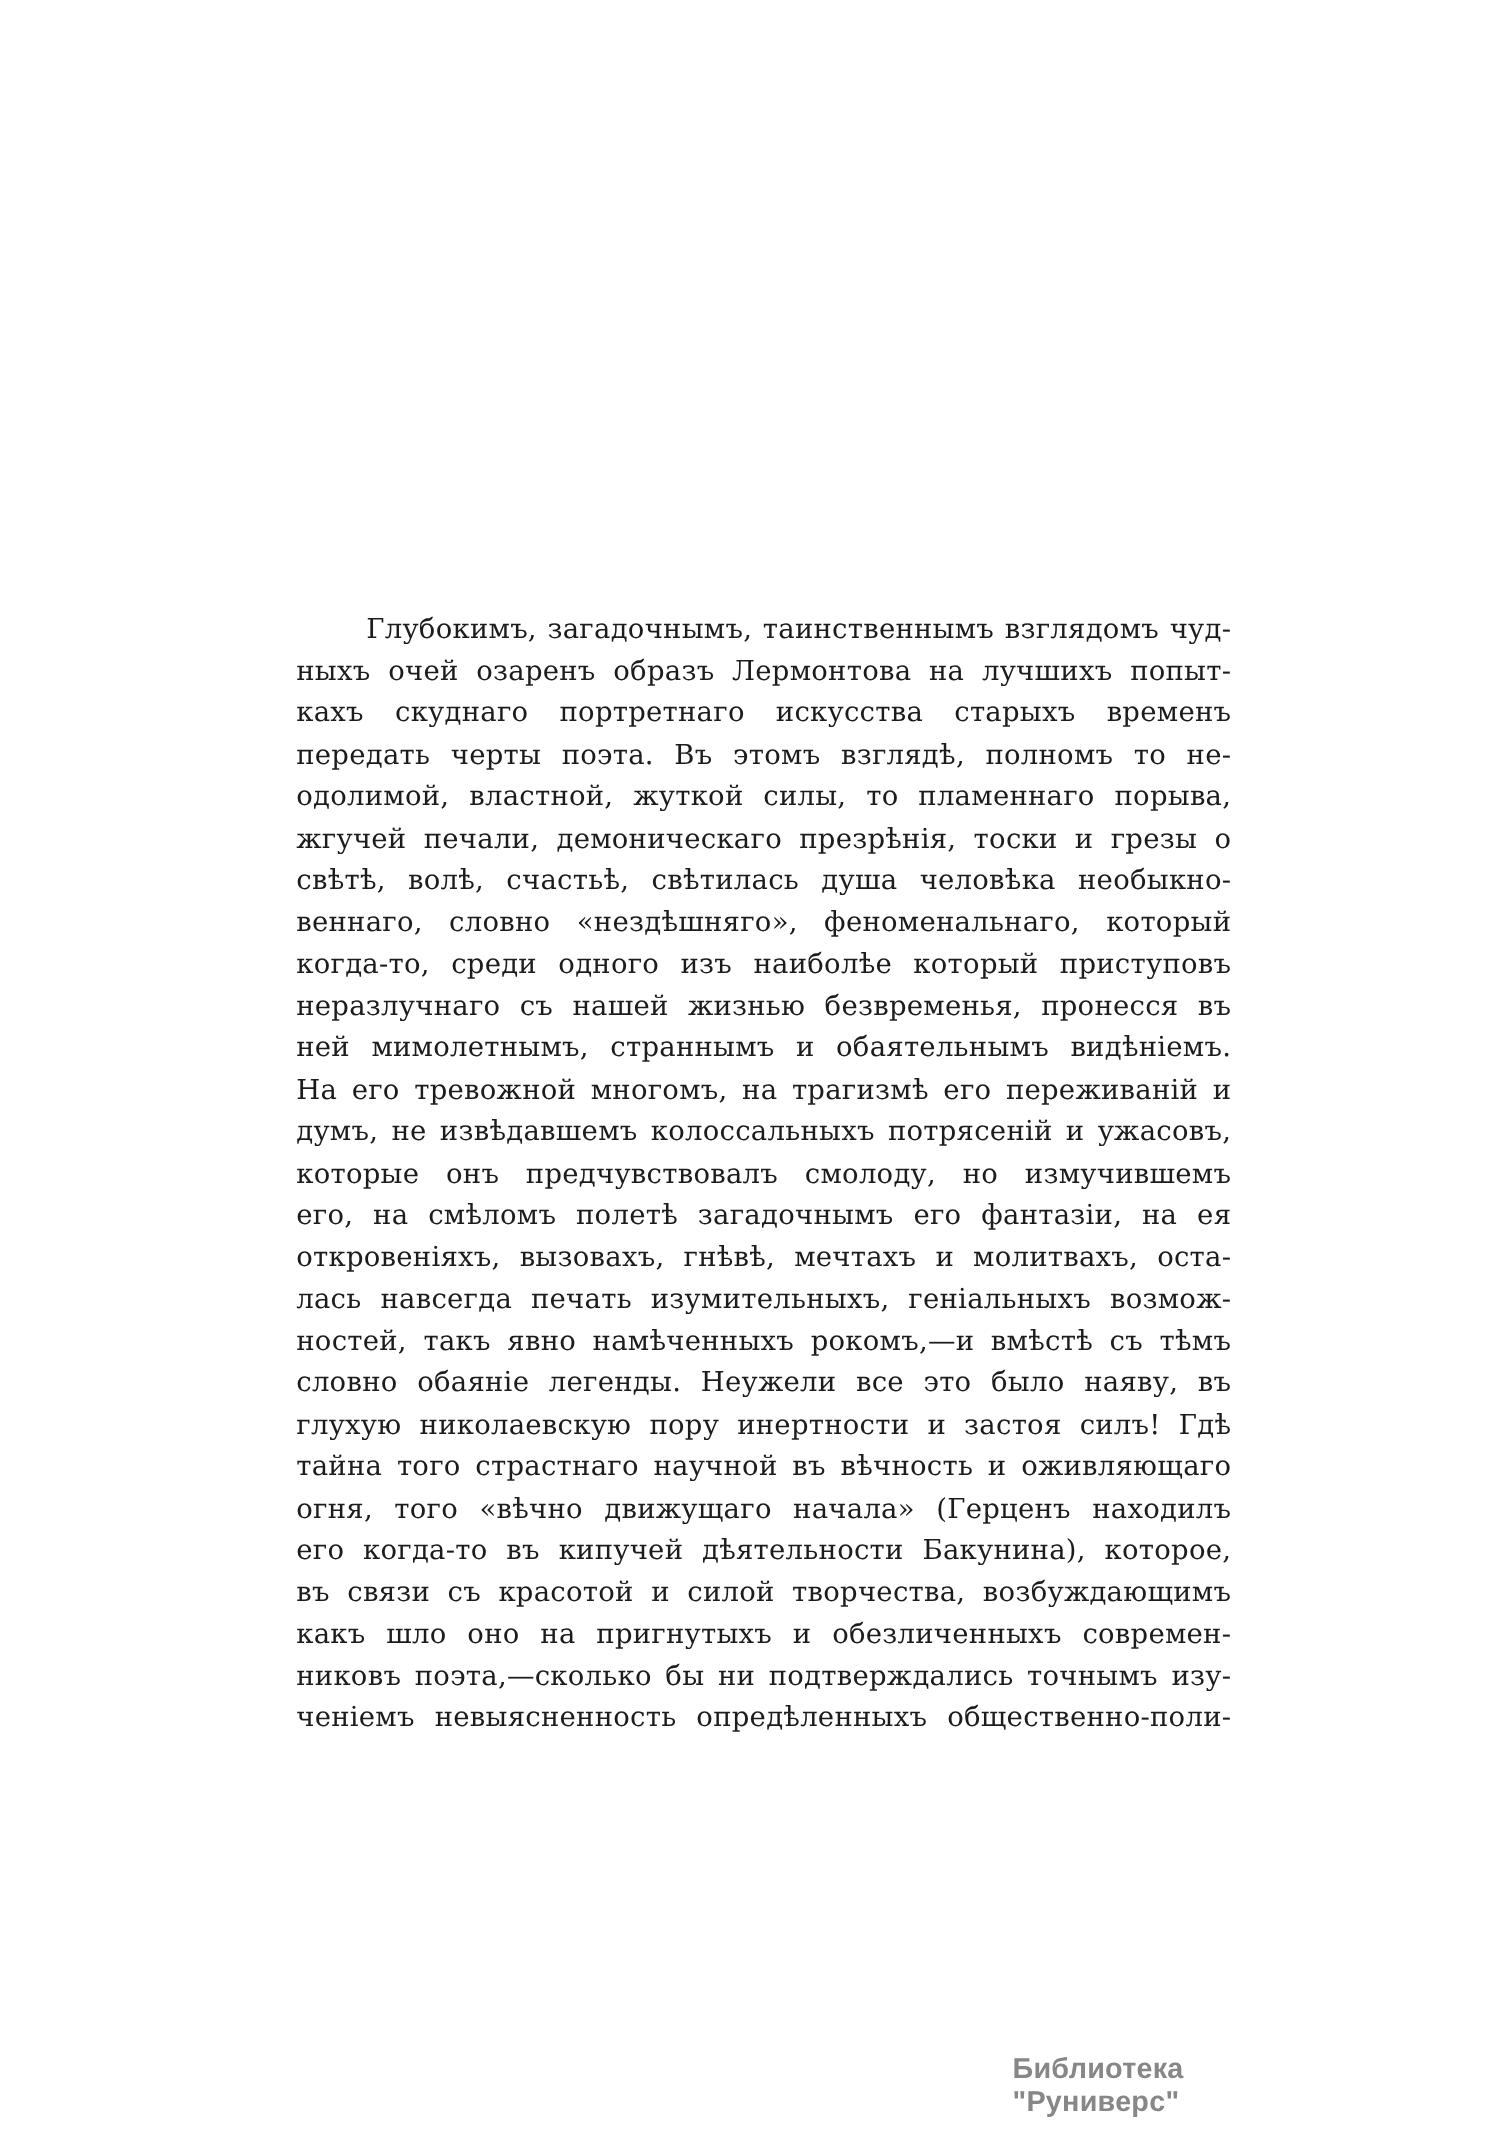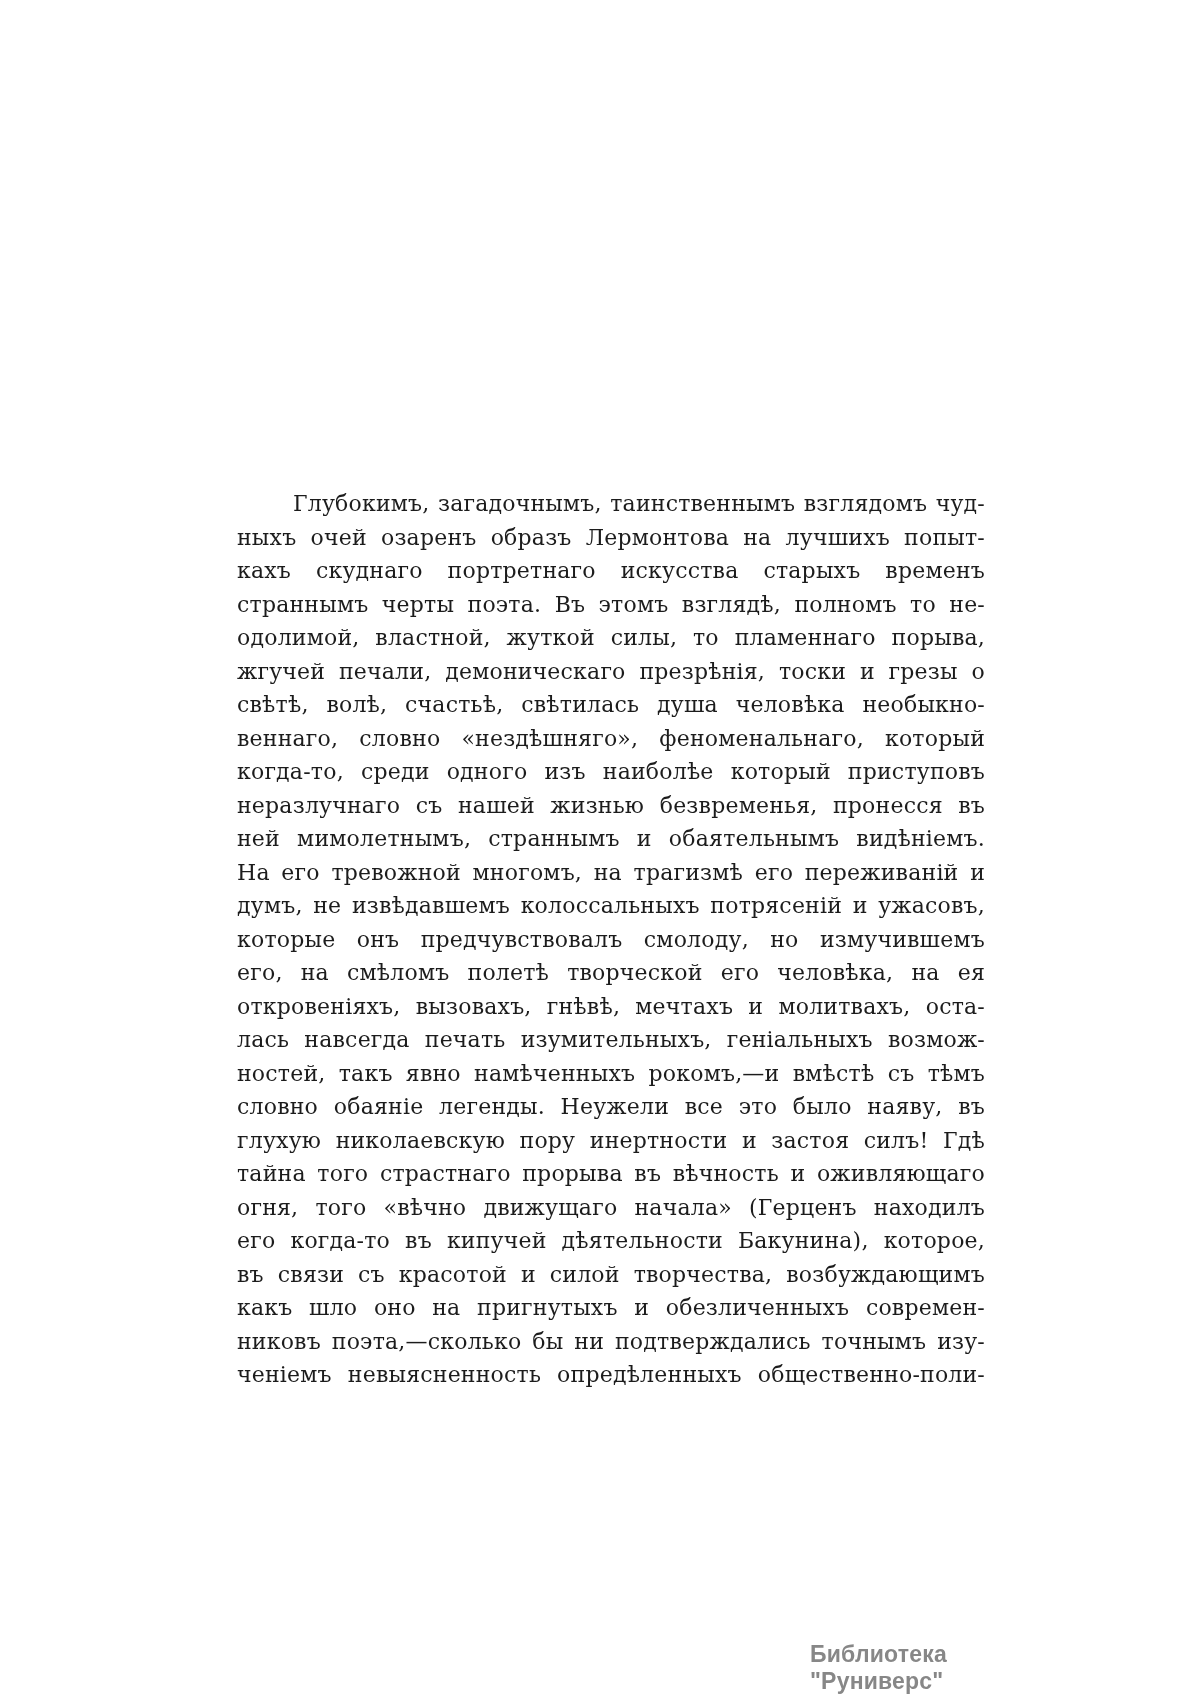--- a/index.html
+++ b/index.html
@@ -50,38 +50,38 @@
 </style>
 </head>
 <body>
 
 <div class="scan-page" style="background: rgb(255, 255, 255);">
 
   <div class="text-block" style="color: rgb(28, 28, 28);">
       <div class="text-line">Глубокимъ, загадочнымъ, таинственнымъ взглядомъ чуд-</div>
       <div class="text-line">ныхъ очей озаренъ образъ Лермонтова на лучшихъ попыт-</div>
       <div class="text-line">кахъ скуднаго портретнаго искусства старыхъ временъ</div>
-      <div class="text-line">страннымъ черты поэта. Въ этомъ взглядѣ, полномъ то не-</div>
+      <div class="text-line">передать черты поэта. Въ этомъ взглядѣ, полномъ то не-</div>
       <div class="text-line">одолимой, властной, жуткой силы, то пламеннаго порыва,</div>
       <div class="text-line">жгучей печали, демоническаго презрѣнія, тоски и грезы о</div>
       <div class="text-line">свѣтѣ, волѣ, счастьѣ, свѣтилась душа человѣка необыкно-</div>
       <div class="text-line">веннаго, словно «нездѣшняго», феноменальнаго, который</div>
       <div class="text-line">когда-то, среди одного изъ наиболѣе который приступовъ</div>
       <div class="text-line">неразлучнаго съ нашей жизнью безвременья, пронесся въ</div>
       <div class="text-line">ней мимолетнымъ, страннымъ и обаятельнымъ видѣніемъ.</div>
       <div class="text-line">На его тревожной многомъ, на трагизмѣ его переживаній и</div>
       <div class="text-line">думъ, не извѣдавшемъ колоссальныхъ потрясеній и ужасовъ,</div>
       <div class="text-line">которые онъ предчувствовалъ смолоду, но измучившемъ</div>
-      <div class="text-line">его, на смѣломъ полетѣ творческой его человѣка, на ея</div>
+      <div class="text-line">его, на смѣломъ полетѣ загадочнымъ его фантазіи, на ея</div>
       <div class="text-line">откровеніяхъ, вызовахъ, гнѣвѣ, мечтахъ и молитвахъ, оста-</div>
       <div class="text-line">лась навсегда печать изумительныхъ, геніальныхъ возмож-</div>
       <div class="text-line">ностей, такъ явно намѣченныхъ рокомъ,—и вмѣстѣ съ тѣмъ</div>
       <div class="text-line">словно обаяніе легенды. Неужели все это было наяву, въ</div>
       <div class="text-line">глухую николаевскую пору инертности и застоя силъ! Гдѣ</div>
-      <div class="text-line">тайна того страстнаго прорыва въ вѣчность и оживляющаго</div>
+      <div class="text-line">тайна того страстнаго научной въ вѣчность и оживляющаго</div>
       <div class="text-line">огня, того «вѣчно движущаго начала» (Герценъ находилъ</div>
       <div class="text-line">его когда-то въ кипучей дѣятельности Бакунина), которое,</div>
       <div class="text-line">въ связи съ красотой и силой творчества, возбуждающимъ</div>
       <div class="text-line">какъ шло оно на пригнутыхъ и обезличенныхъ современ-</div>
       <div class="text-line">никовъ поэта,—сколько бы ни подтверждались точнымъ изу-</div>
       <div class="text-line">ченіемъ невыясненность опредѣленныхъ общественно-поли-</div>
     </div>
 
   <div class="watermark" style="color: rgb(135, 135, 135);">Библиотека "Руниверс"</div>
 

